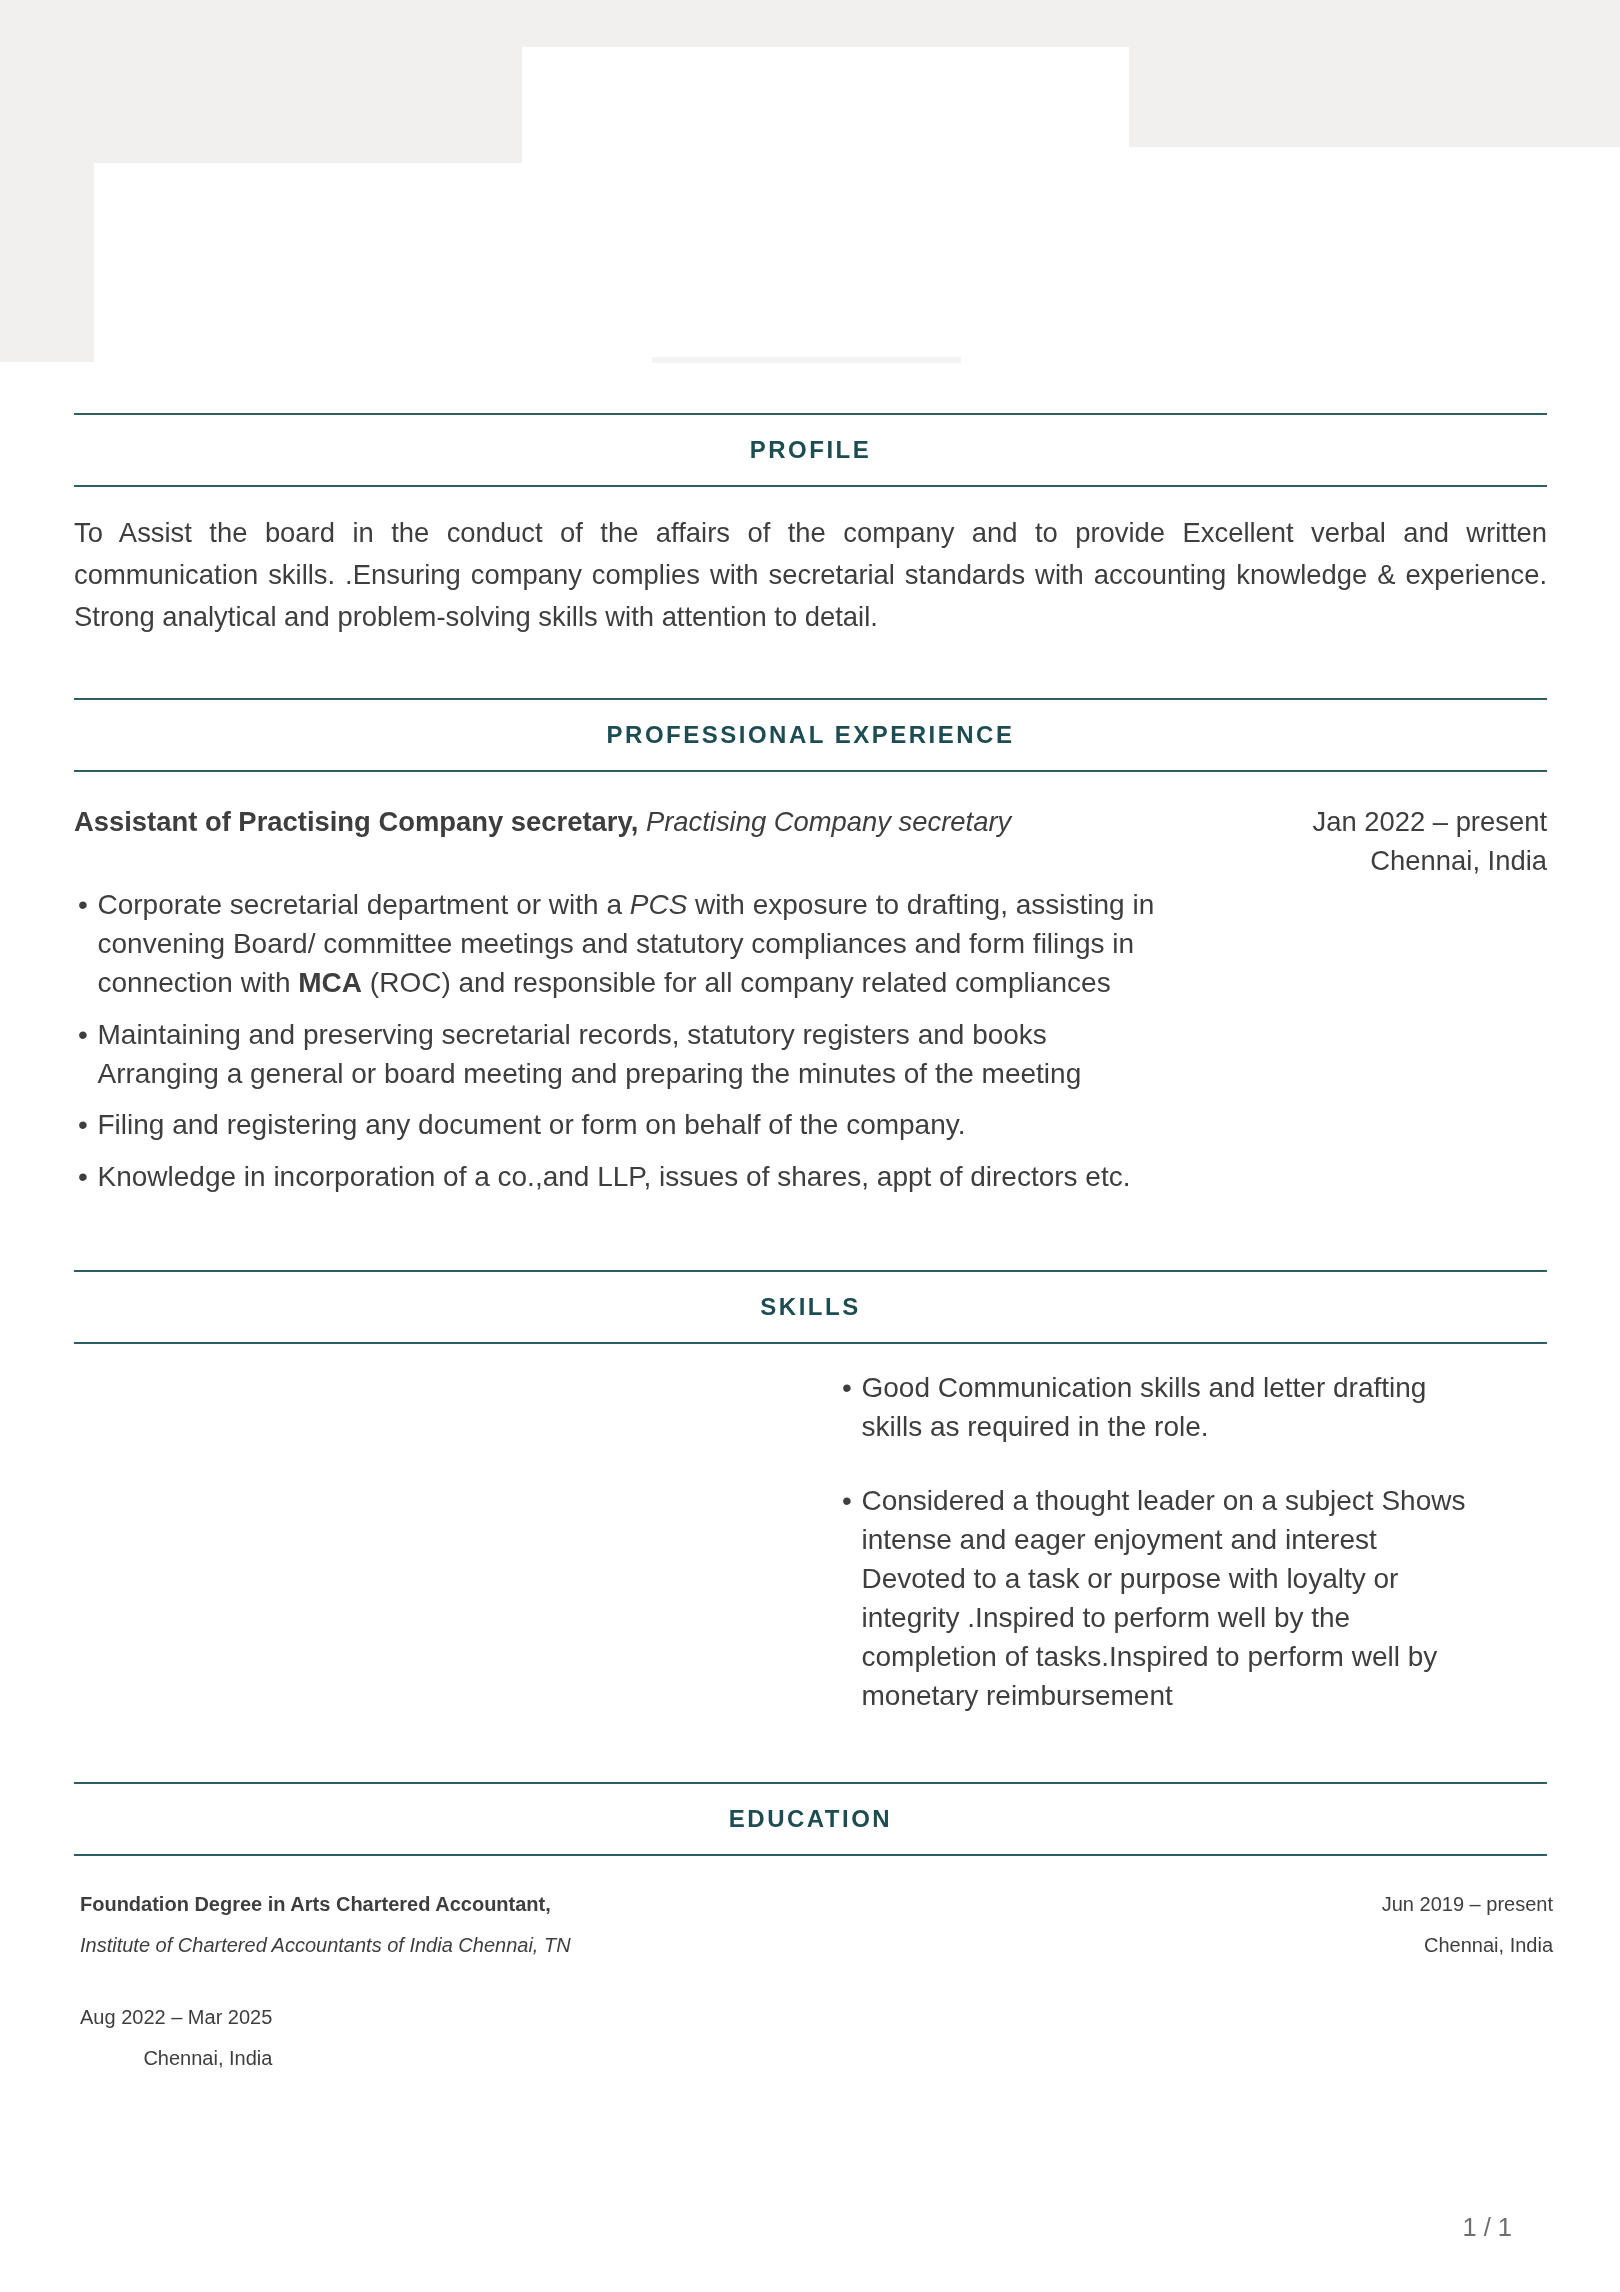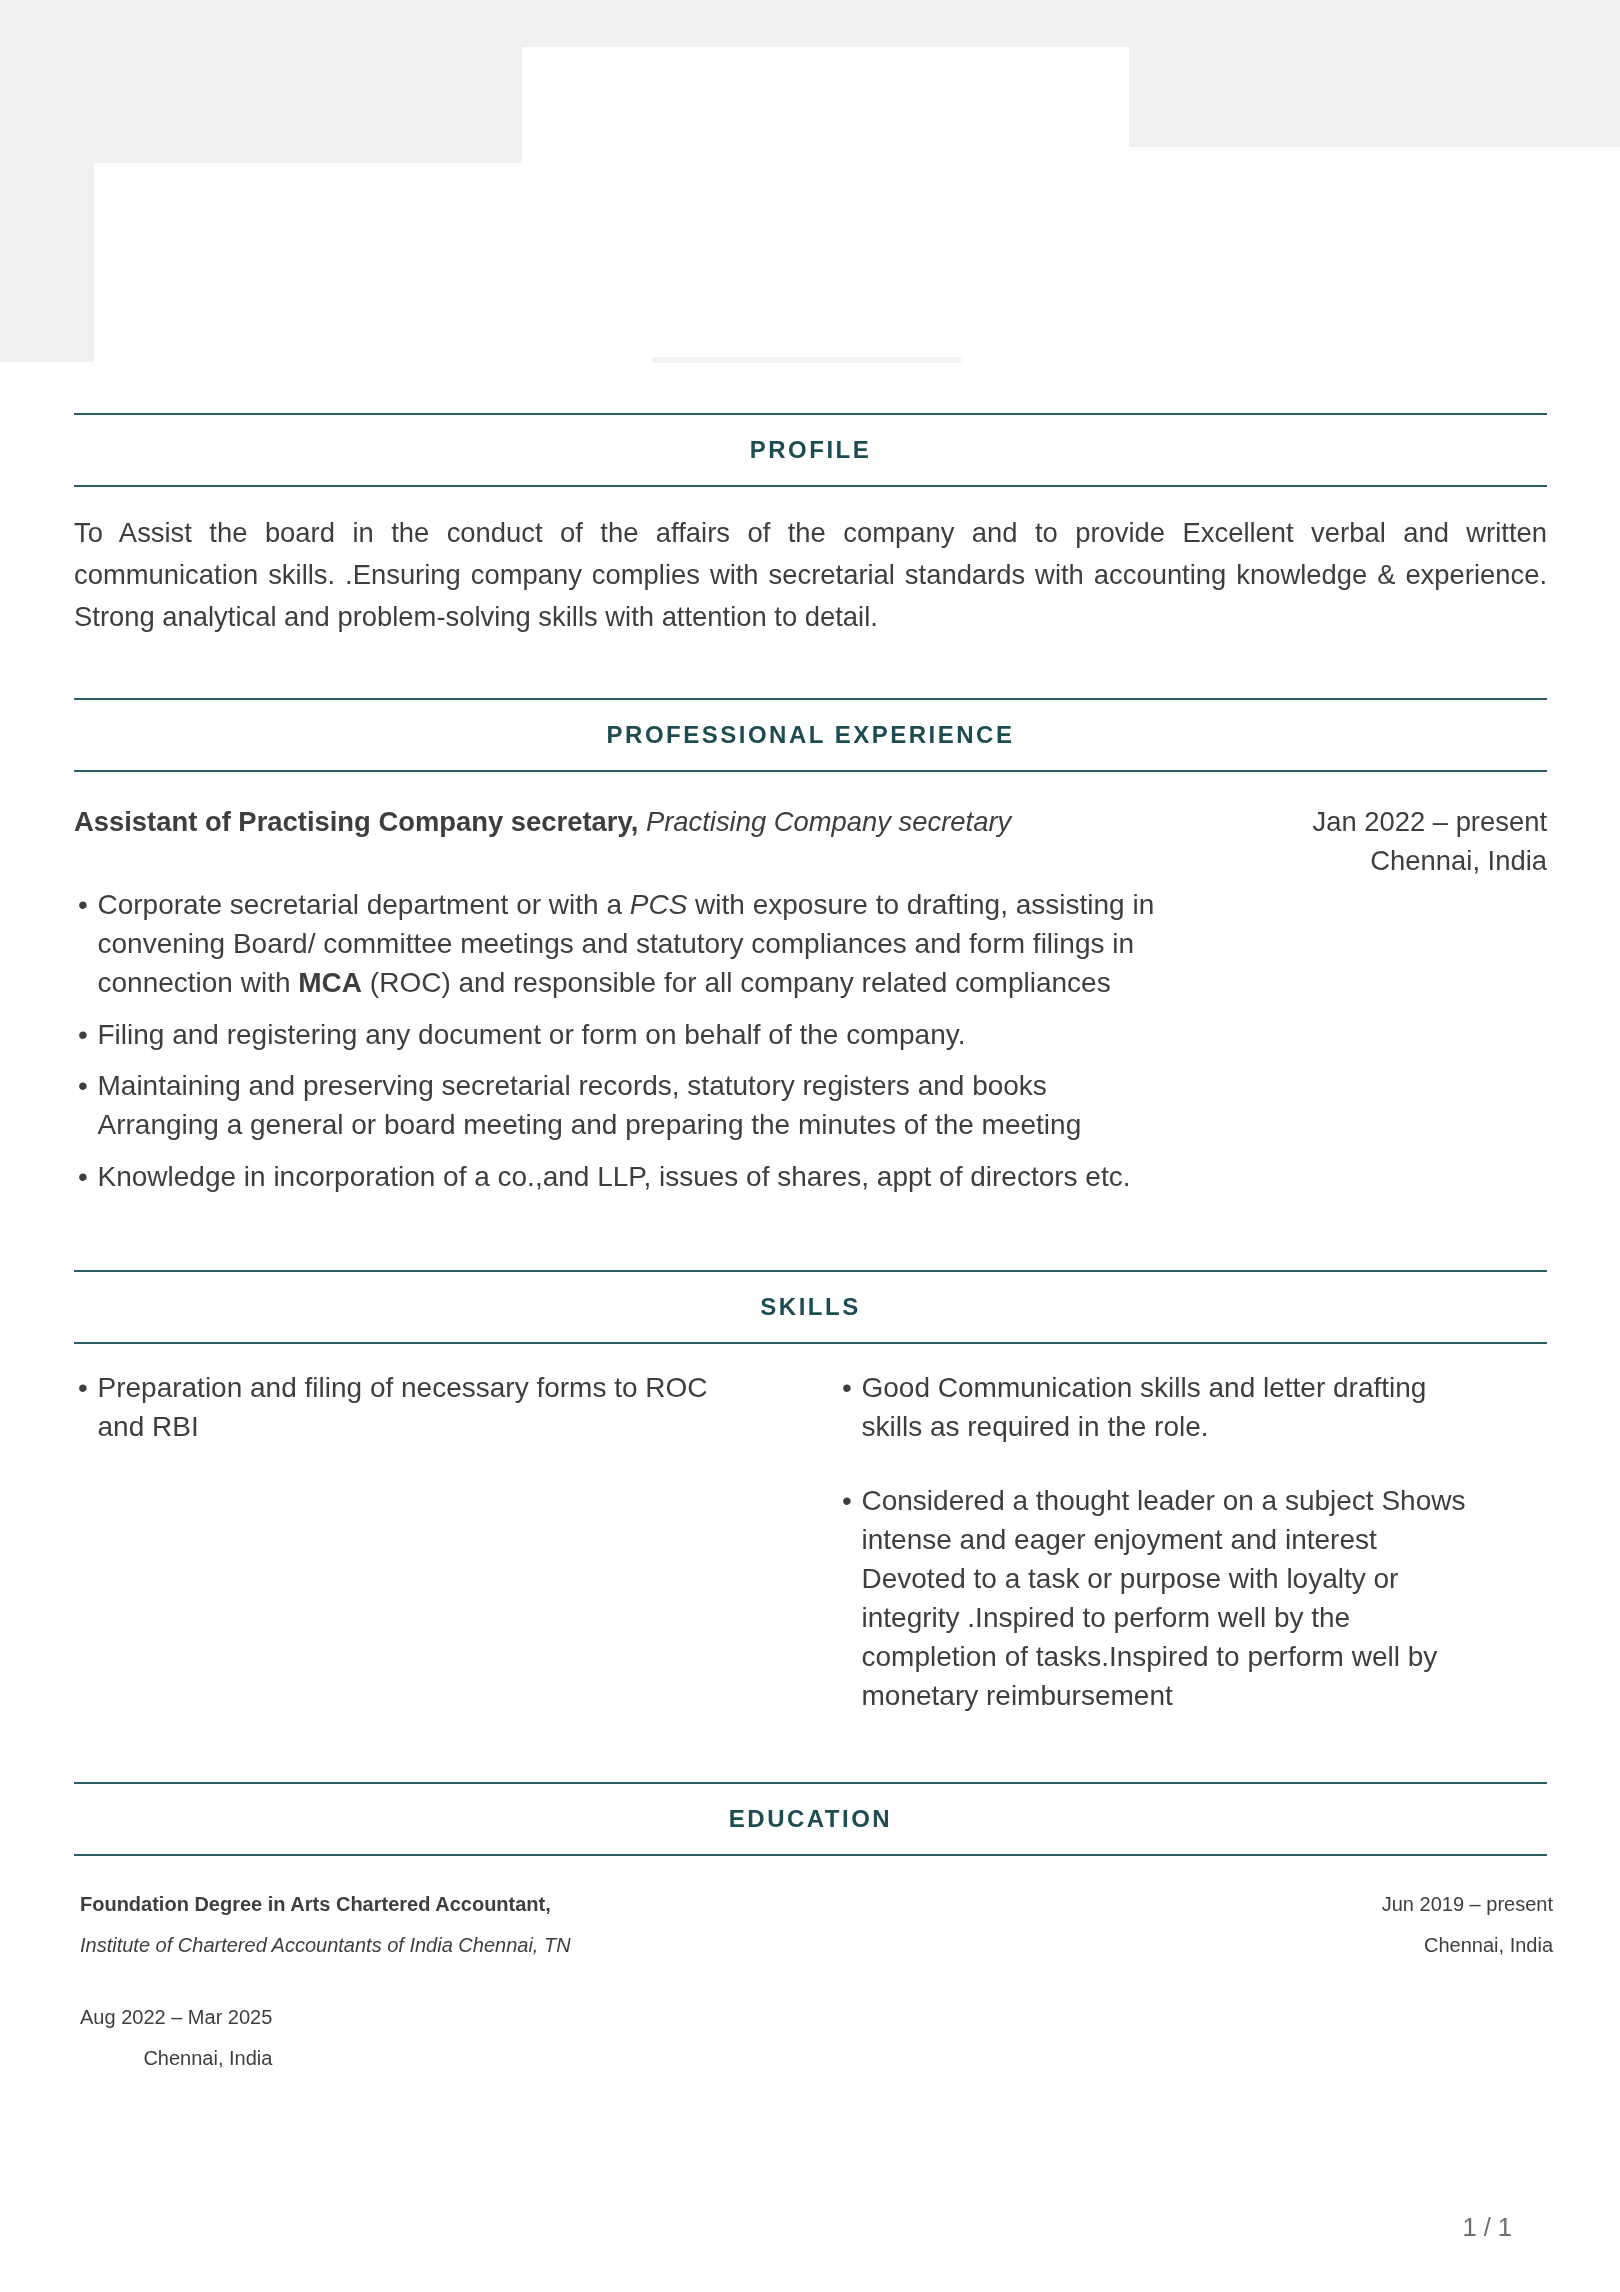--- a/index.html
+++ b/index.html
@@ -93,32 +93,31 @@
         <span class="b">Assistant of Practising Company secretary,</span>
         <span class="i">Practising Company secretary</span>
       </div>
       <div class="job-right">
         <div>Jan 2022 – present</div>
         <div>Chennai, India</div>
       </div>
     </div>
     <ul class="bullets exp-bullets">
       <li><span>Corporate secretarial department or with a </span><span class="i">PCS</span><span> with exposure to drafting, assisting in convening Board/ committee meetings and statutory compliances and form filings in connection with </span><span class="b">MCA</span><span> (ROC) and responsible for all company related compliances</span></li>
-      <li><span>Filing and registering any document or form on behalf of the company.</span></li>
       <li><span>Maintaining and preserving secretarial records, statutory registers and books
 Arranging a general or board meeting and preparing the minutes of the meeting</span></li>
+      <li><span>Filing and registering any document or form on behalf of the company.</span></li>
       <li><span>Knowledge in incorporation of a co.,and LLP, issues of shares, appt of directors etc.</span></li>
     </ul>
 
     <div class="sec-head head-skills">
       <h2>SKILLS</h2>
     </div>
     <div class="skills-grid">
       <ul class="bullets">
-        <li>Preparation and filing of necessary forms to ROC and RBI</li>
       </ul>
       <ul class="bullets">
         <li>Good Communication skills and letter drafting skills as required in the role.</li>
         <li>Considered a thought leader on a subject Shows intense and eager enjoyment and interest Devoted to a task or purpose with loyalty or integrity .Inspired to perform well by the completion of tasks.Inspired to perform well by monetary reimbursement</li>
       </ul>
     </div>
 
     <div class="sec-head head-education">
       <h2>EDUCATION</h2>
     </div>

